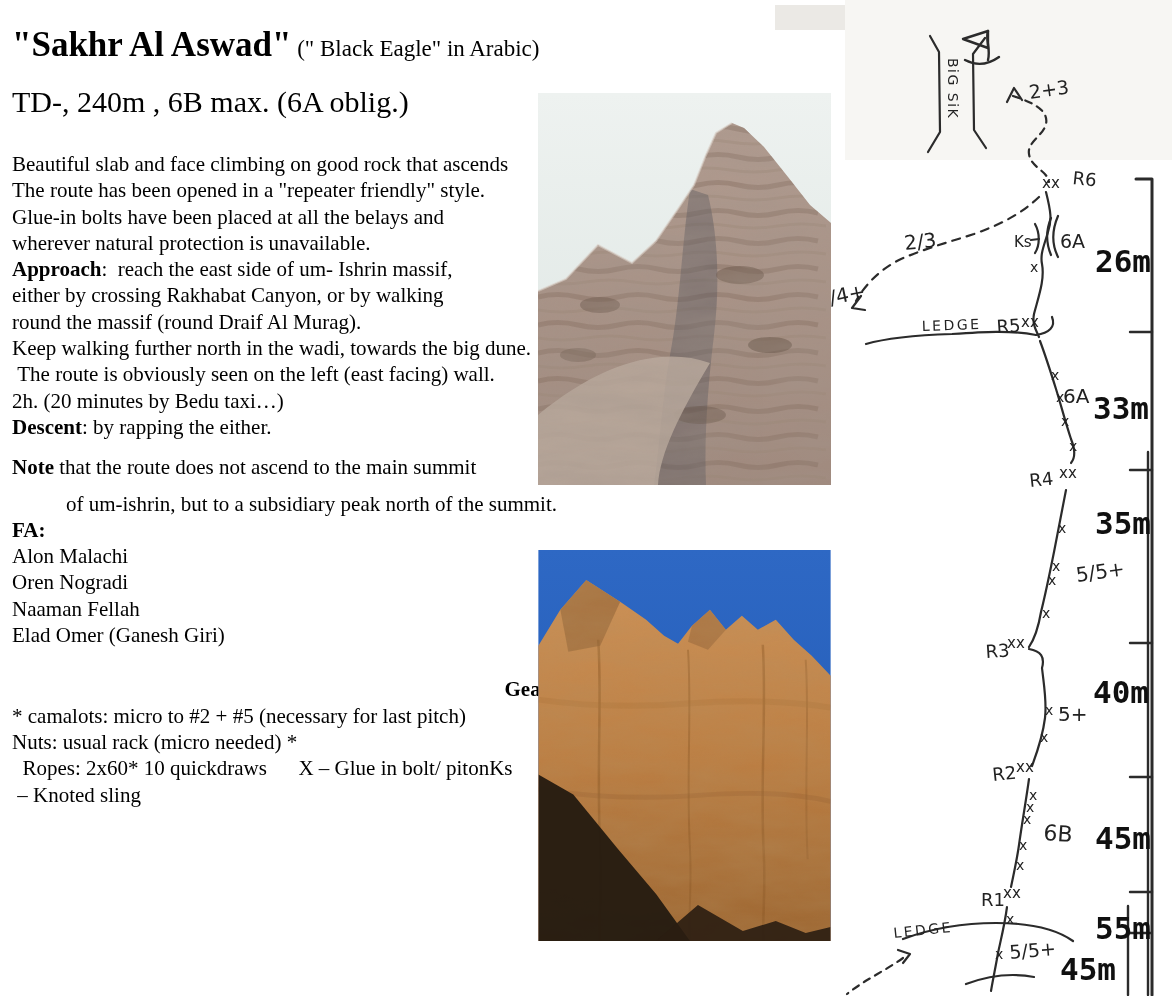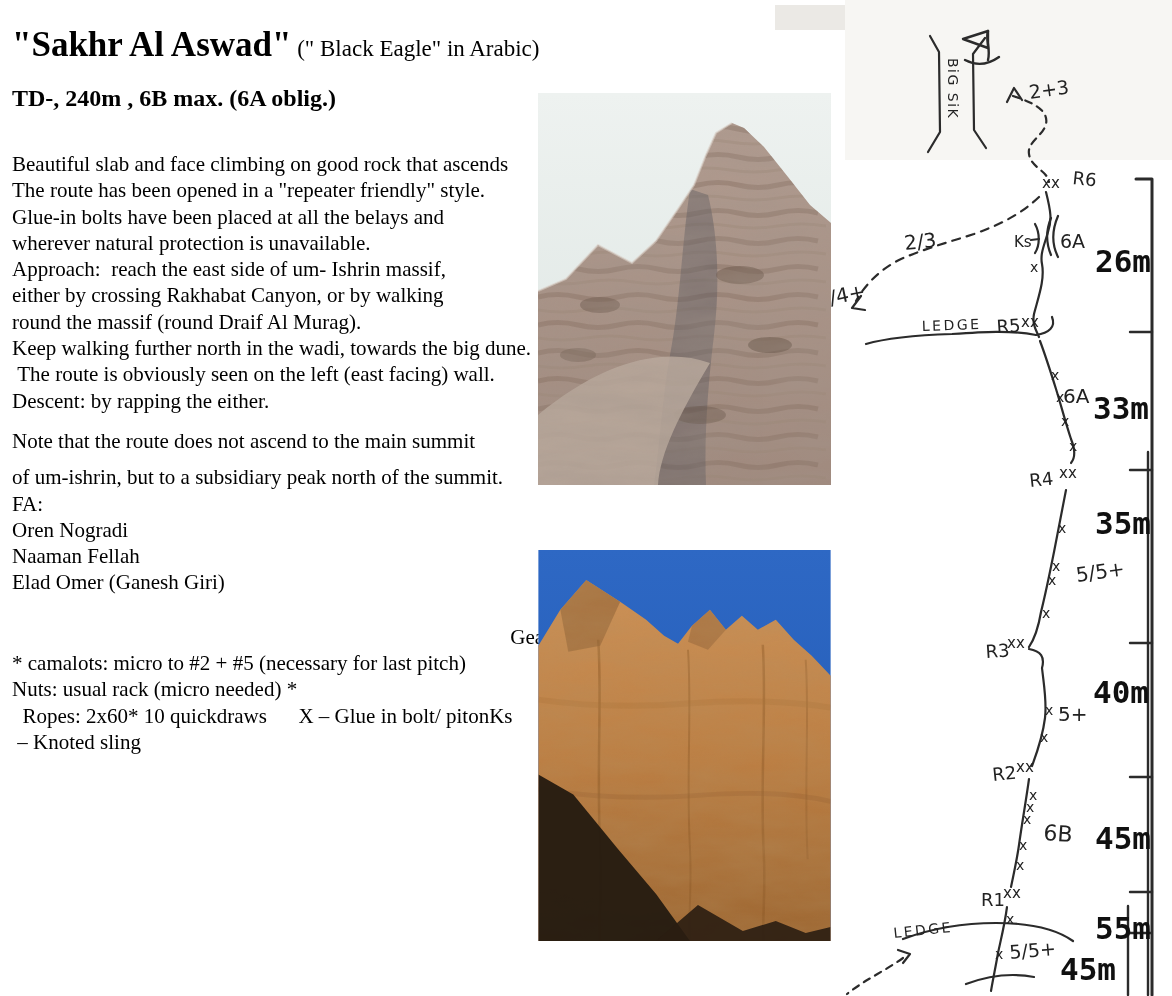--- a/index.html
+++ b/index.html
@@ -1,23 +1,23 @@
 <!DOCTYPE html>
 <html><head>
 <meta charset="utf-8">
 <style>
   html,body{margin:0;padding:0}
   body{width:1172px;height:996px;position:relative;background:#fff;overflow:hidden;
        font-family:"Liberation Serif","DejaVu Serif",serif;color:#000}
   .title{position:absolute;left:12px;top:25px;font-weight:bold;font-size:35px;white-space:nowrap}
   .title .note{font-weight:normal;font-size:23px}
-  .subtitle{position:absolute;left:12px;top:85px;font-weight:bold;font-size:24px;white-space:nowrap}
+  .subtitle{position:absolute;left:12px;top:85px;font-weight:normal;font-size:30px;white-space:nowrap}
   .desc{position:absolute;left:12px;top:151px;width:545px;font-size:21px;line-height:26.3px}
   .desc .line{white-space:pre-wrap;min-height:26.3px}
-  .desc .b{font-weight:normal}
+  .desc .b{font-weight:bold}
   .scanband{position:absolute;left:775px;top:5px;width:306px;height:25px;background:#ebe9e5}
   .photo{position:absolute;display:block}
   #photo1{left:538px;top:93px;width:293px;height:392px}
   #photo2{left:538px;top:550px;width:293px;height:391px}
   #topo{position:absolute;left:828px;top:0;width:344px;height:996px}
   #topo .ink{stroke:#2b2b2b;fill:none;stroke-width:2.2;stroke-linecap:round;stroke-linejoin:round}
   #topo text{fill:#222;font-family:"DejaVu Sans",sans-serif}
   #topo .s14{font-size:14px}
   #topo .s15{font-size:15px}
   #topo .s18{font-size:18px}
@@ -39,24 +39,26 @@
 <div class="desc">
     <div class="line"><span>Beautiful slab and face climbing on good rock that ascends</span></div>
     <div class="line"><span>The route has been opened in a "repeater friendly" style.</span></div>
     <div class="line"><span>Glue-in bolts have been placed at all the belays and</span></div>
     <div class="line"><span>wherever natural protection is unavailable.</span></div>
     <div class="line"><span class="b">Approach</span><span>:  reach the east side of um- Ishrin massif,</span></div>
     <div class="line"><span>either by crossing Rakhabat Canyon, or by walking</span></div>
     <div class="line"><span>round the massif (round Draif Al Murag).</span></div>
     <div class="line"><span>Keep walking further north in the wadi, towards the big dune.</span></div>
     <div class="line"><span> The route is obviously seen on the left (east facing) wall.</span></div>
+    <div class="line"><span>2h. (20 minutes by Bedu taxi…)</span></div>
     <div class="line"><span class="b">Descent</span><span>: by rapping the either.</span></div>
     <div class="line" style="margin-top: 14px;"><span class="b">Note</span><span> that the route does not ascend to the main summit</span></div>
-    <div class="line" style="margin-top: 10px;"><span>of um-ishrin, but to a subsidiary peak north of the summit.</span></div>
+    <div class="line" style="margin-top: 10px; text-align: right;"><span>of um-ishrin, but to a subsidiary peak north of the summit.</span></div>
     <div class="line"><span class="b">FA:</span></div>
+    <div class="line"><span>Alon Malachi</span></div>
     <div class="line"><span>Oren Nogradi</span></div>
     <div class="line"><span>Naaman Fellah</span></div>
     <div class="line"><span>Elad Omer (Ganesh Giri)</span></div>
     <div class="line" style="margin-top: 28px; text-align: right;"><span class="b">Gear:</span></div>
     <div class="line"><span>* camalots: micro to #2 + #5 (necessary for last pitch)</span></div>
     <div class="line"><span>Nuts: usual rack (micro needed) *</span></div>
     <div class="line"><span>  Ropes: 2x60* 10 quickdraws      X – Glue in bolt/ pitonKs</span></div>
     <div class="line"><span> – Knoted sling</span></div>
   </div>
 

